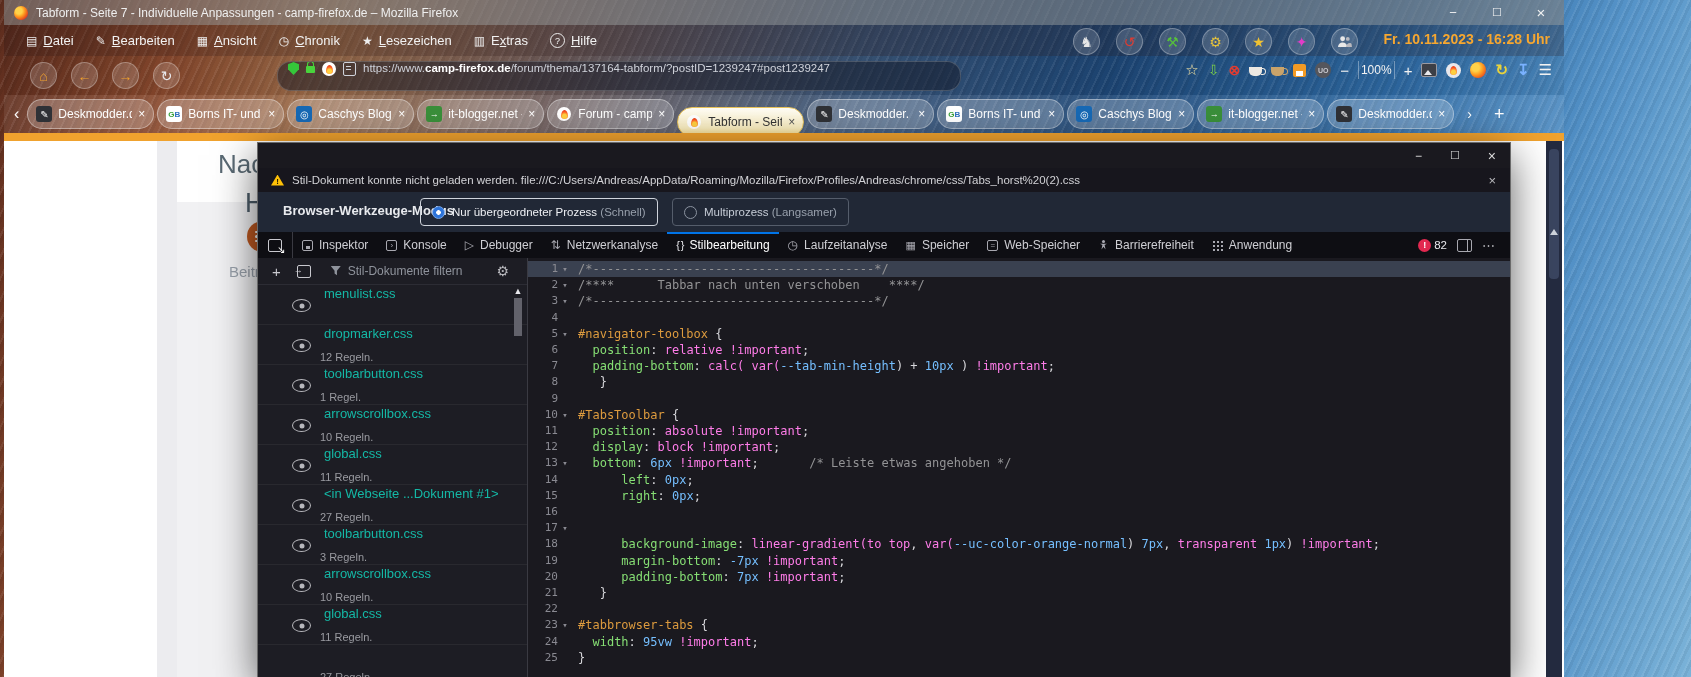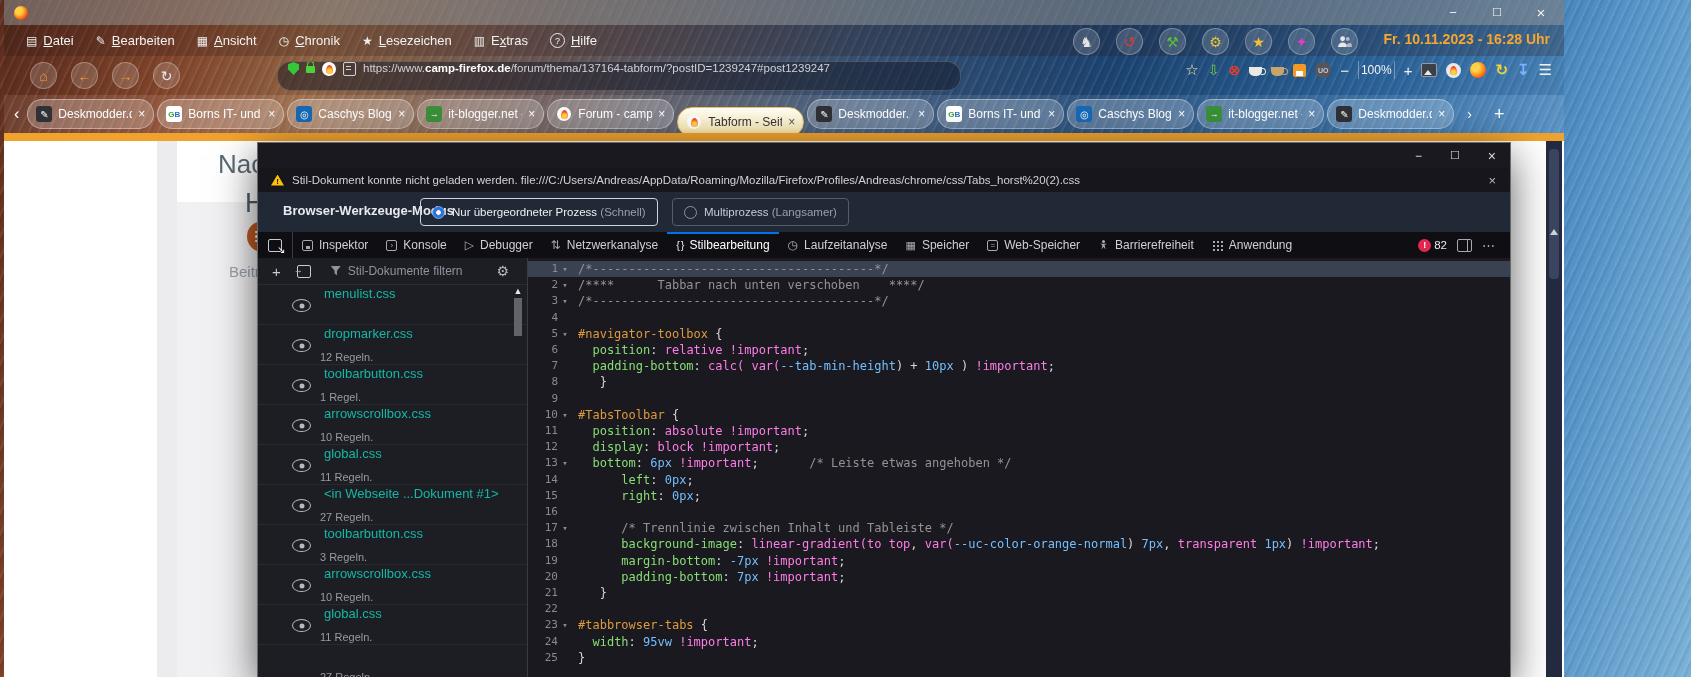--- a/index.html
+++ b/index.html
@@ -178,20 +178,21 @@
 </head>
 <body>
 
 <div id="stage">
   <div id="desktop"></div>
 
   <div id="bw">
 
     <div class="titlebar">
       <span class="ff-logo"></span>
+      <span>Tabform - Seite 7 - Individuelle Anpassungen - camp-firefox.de – Mozilla Firefox</span>
     </div>
     <div class="win-controls">
       <span>−</span>
       <span style="font-size:11px">☐</span>
       <span style="font-size:15px">×</span>
     </div>
 
     <div class="menubar">
       <div id="menu-items" style="display:flex;align-items:center;">
           <div class="menu-item">
@@ -562,21 +563,21 @@
           <div class="cl"><span class="gut"><span class="num">7</span><span class="fold"></span></span><span class="codeln"><span class="tk-pun">  </span><span class="tk-prop">padding-bottom</span><span class="tk-pun">: </span><span class="tk-kw">calc(</span><span class="tk-pun"> </span><span class="tk-kw">var(</span><span class="tk-num">--tab-min-height</span><span class="tk-pun">) + </span><span class="tk-num">10px</span><span class="tk-pun"> ) </span><span class="tk-imp">!important</span><span class="tk-pun">;</span></span></div>
           <div class="cl"><span class="gut"><span class="num">8</span><span class="fold"></span></span><span class="codeln"><span class="tk-pun">   }</span></span></div>
           <div class="cl"><span class="gut"><span class="num">9</span><span class="fold"></span></span><span class="codeln">&nbsp;</span></div>
           <div class="cl"><span class="gut"><span class="num">10</span><span class="fold">▾</span></span><span class="codeln"><span class="tk-sel">#TabsToolbar</span><span class="tk-pun"> {</span></span></div>
           <div class="cl"><span class="gut"><span class="num">11</span><span class="fold"></span></span><span class="codeln"><span class="tk-pun">  </span><span class="tk-prop">position</span><span class="tk-pun">: </span><span class="tk-kw">absolute</span><span class="tk-pun"> </span><span class="tk-imp">!important</span><span class="tk-pun">;</span></span></div>
           <div class="cl"><span class="gut"><span class="num">12</span><span class="fold"></span></span><span class="codeln"><span class="tk-pun">  </span><span class="tk-prop">display</span><span class="tk-pun">: </span><span class="tk-kw">block</span><span class="tk-pun"> </span><span class="tk-imp">!important</span><span class="tk-pun">;</span></span></div>
           <div class="cl"><span class="gut"><span class="num">13</span><span class="fold">▾</span></span><span class="codeln"><span class="tk-pun">  </span><span class="tk-prop">bottom</span><span class="tk-pun">: </span><span class="tk-num">6px</span><span class="tk-pun"> </span><span class="tk-imp">!important</span><span class="tk-pun">;       </span><span class="tk-cm">/* Leiste etwas angehoben */</span></span></div>
           <div class="cl"><span class="gut"><span class="num">14</span><span class="fold"></span></span><span class="codeln"><span class="tk-pun">      </span><span class="tk-prop">left</span><span class="tk-pun">: </span><span class="tk-num">0px</span><span class="tk-pun">;</span></span></div>
           <div class="cl"><span class="gut"><span class="num">15</span><span class="fold"></span></span><span class="codeln"><span class="tk-pun">      </span><span class="tk-prop">right</span><span class="tk-pun">: </span><span class="tk-num">0px</span><span class="tk-pun">;</span></span></div>
           <div class="cl"><span class="gut"><span class="num">16</span><span class="fold"></span></span><span class="codeln">&nbsp;</span></div>
-          <div class="cl"><span class="gut"><span class="num">17</span><span class="fold">▾</span></span><span class="codeln"><span class="tk-pun">      </span><span class="tk-cm">/* Trennlinie zwischen Inhalt und Tableiste */</span></span></div>
+          <div class="cl"><span class="gut"><span class="num">17</span><span class="fold">▾</span></span><span class="codeln"><span class="tk-pun">      </span></span></div>
           <div class="cl"><span class="gut"><span class="num">18</span><span class="fold"></span></span><span class="codeln"><span class="tk-pun">      </span><span class="tk-prop">background-image</span><span class="tk-pun">: </span><span class="tk-kw">linear-gradient(</span><span class="tk-kw">to top</span><span class="tk-pun">, </span><span class="tk-kw">var(</span><span class="tk-num">--uc-color-orange-normal</span><span class="tk-pun">) </span><span class="tk-num">7px</span><span class="tk-pun">, </span><span class="tk-kw">transparent</span><span class="tk-pun"> </span><span class="tk-num">1px</span><span class="tk-pun">) </span><span class="tk-imp">!important</span><span class="tk-pun">;</span></span></div>
           <div class="cl"><span class="gut"><span class="num">19</span><span class="fold"></span></span><span class="codeln"><span class="tk-pun">      </span><span class="tk-prop">margin-bottom</span><span class="tk-pun">: </span><span class="tk-num">-7px</span><span class="tk-pun"> </span><span class="tk-imp">!important</span><span class="tk-pun">;</span></span></div>
           <div class="cl"><span class="gut"><span class="num">20</span><span class="fold"></span></span><span class="codeln"><span class="tk-pun">      </span><span class="tk-prop">padding-bottom</span><span class="tk-pun">: </span><span class="tk-num">7px</span><span class="tk-pun"> </span><span class="tk-imp">!important</span><span class="tk-pun">;</span></span></div>
           <div class="cl"><span class="gut"><span class="num">21</span><span class="fold"></span></span><span class="codeln"><span class="tk-pun">   }</span></span></div>
           <div class="cl"><span class="gut"><span class="num">22</span><span class="fold"></span></span><span class="codeln">&nbsp;</span></div>
           <div class="cl"><span class="gut"><span class="num">23</span><span class="fold">▾</span></span><span class="codeln"><span class="tk-sel">#tabbrowser-tabs</span><span class="tk-pun"> {</span></span></div>
           <div class="cl"><span class="gut"><span class="num">24</span><span class="fold"></span></span><span class="codeln"><span class="tk-pun">  </span><span class="tk-prop">width</span><span class="tk-pun">: </span><span class="tk-num">95vw</span><span class="tk-pun"> </span><span class="tk-imp">!important</span><span class="tk-pun">;</span></span></div>
           <div class="cl"><span class="gut"><span class="num">25</span><span class="fold"></span></span><span class="codeln"><span class="tk-pun">}</span></span></div>
         </div>
     </div>

